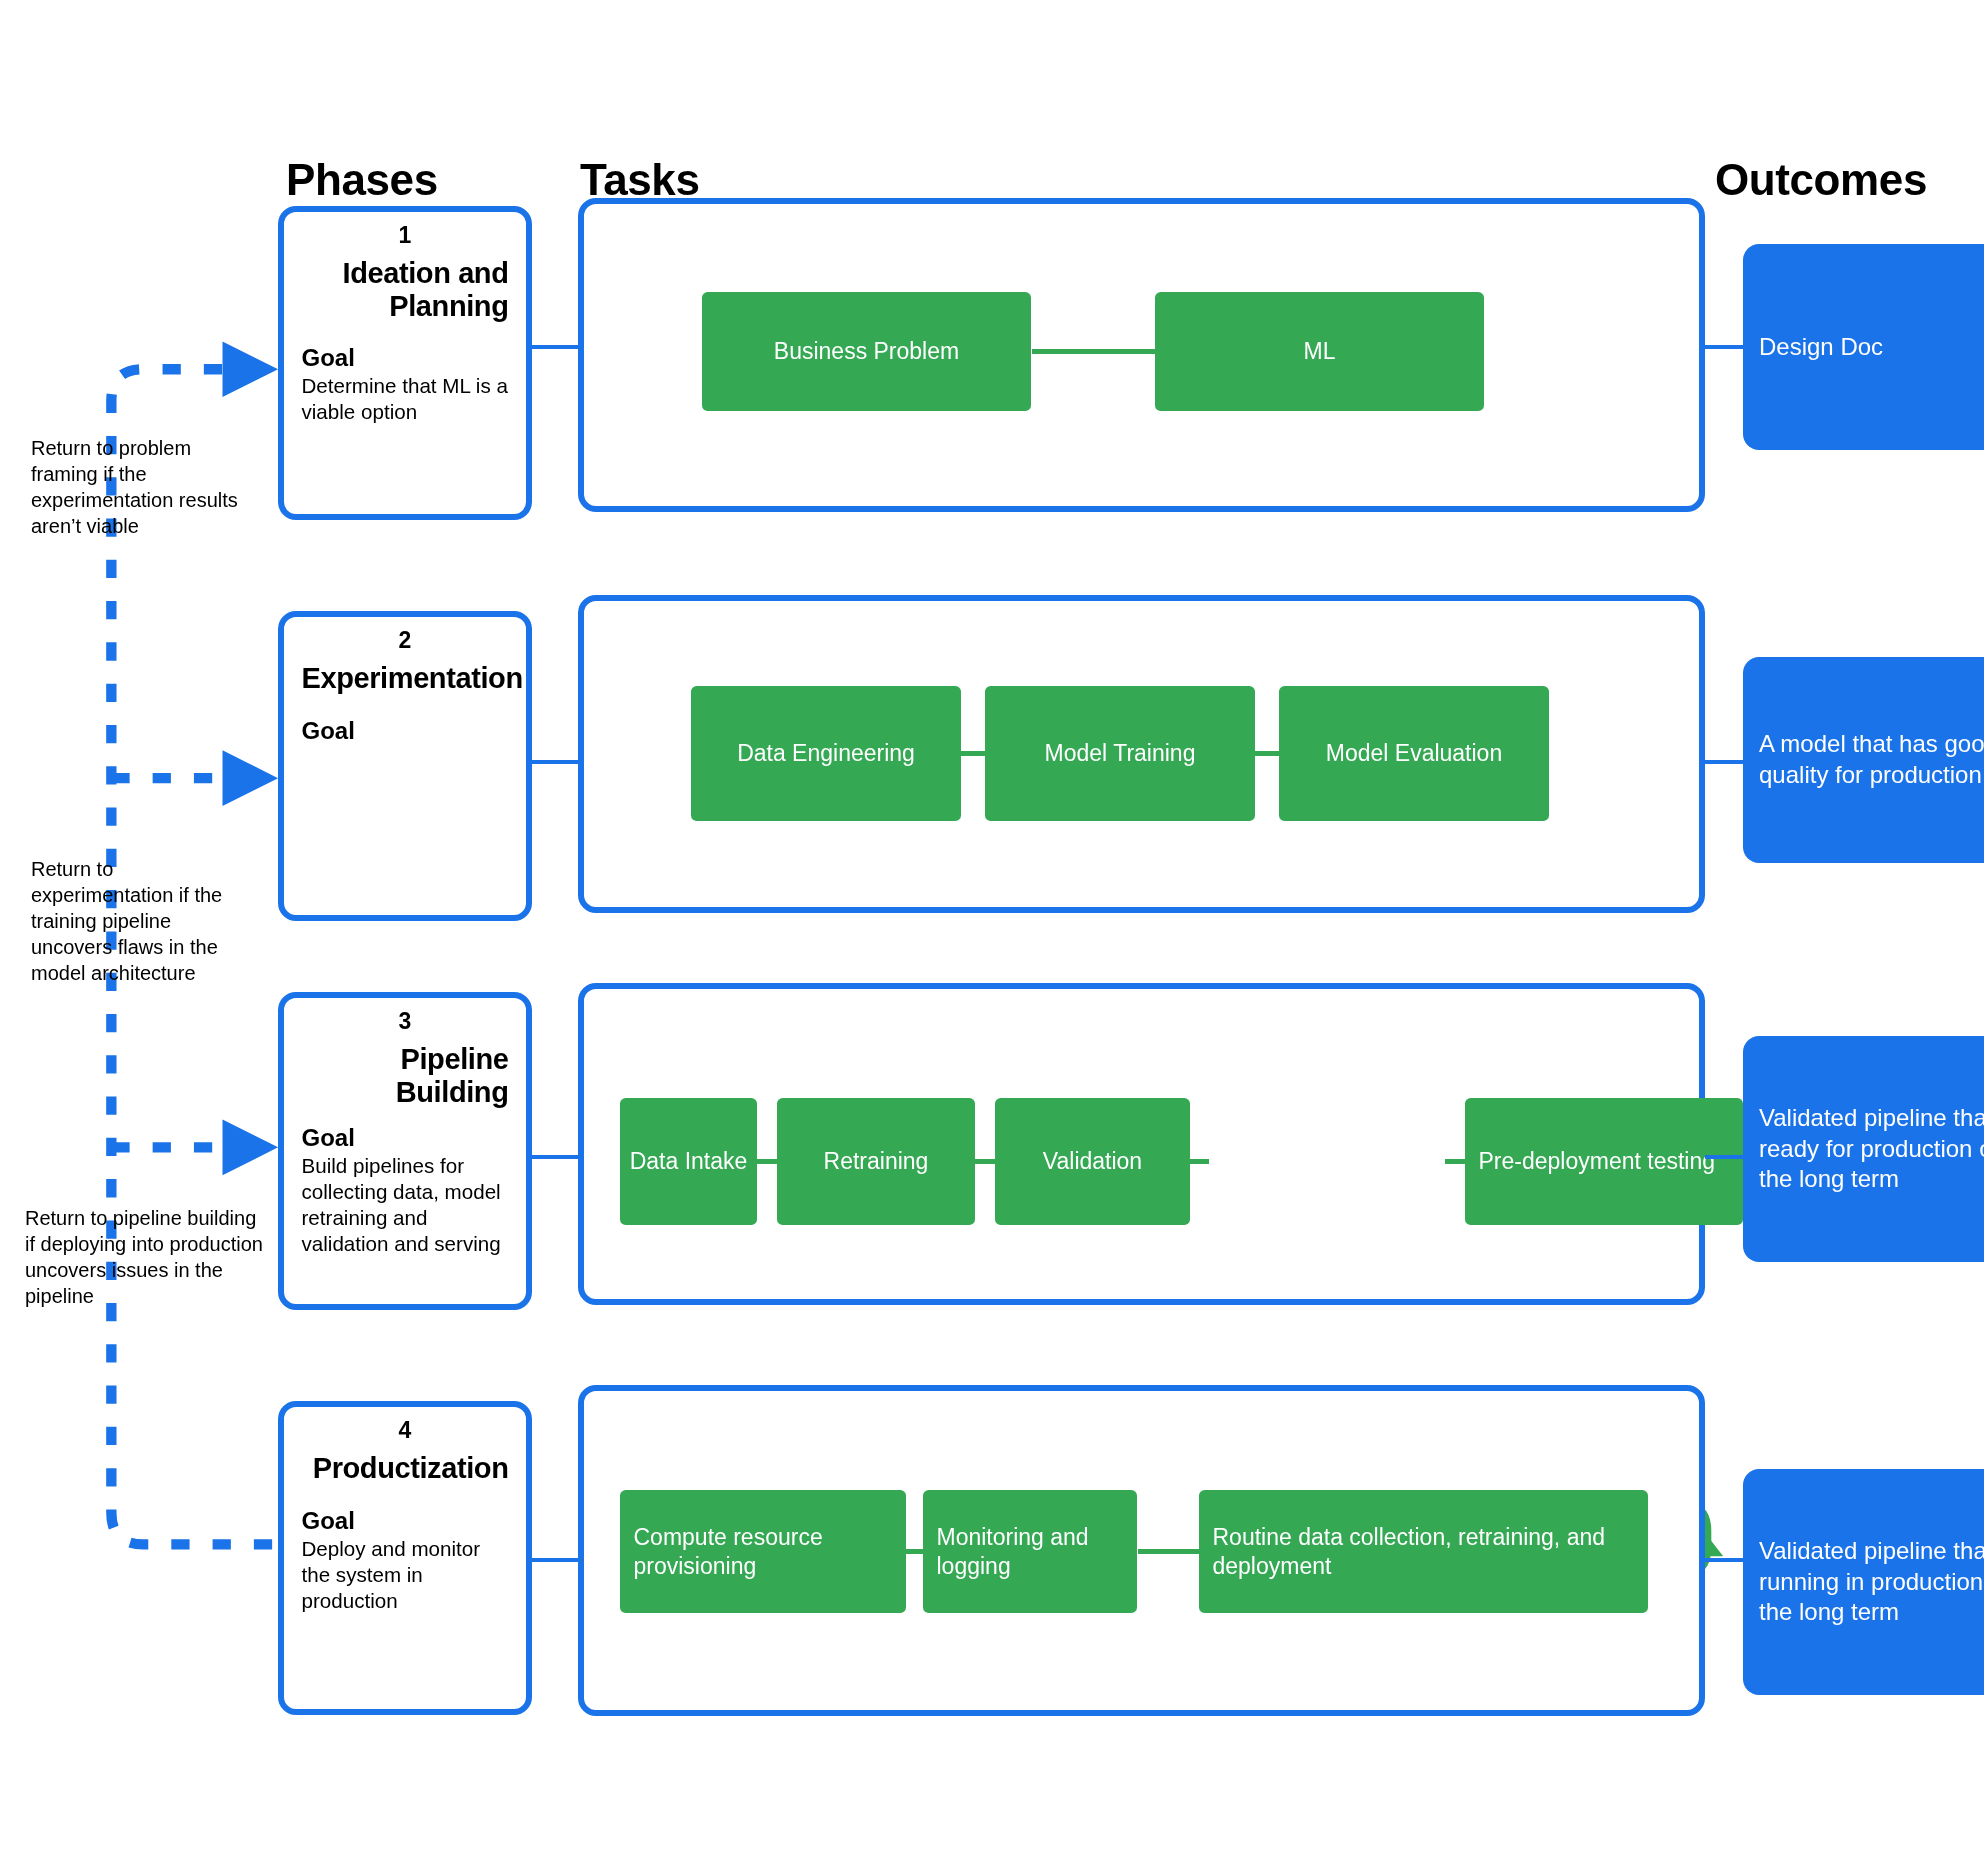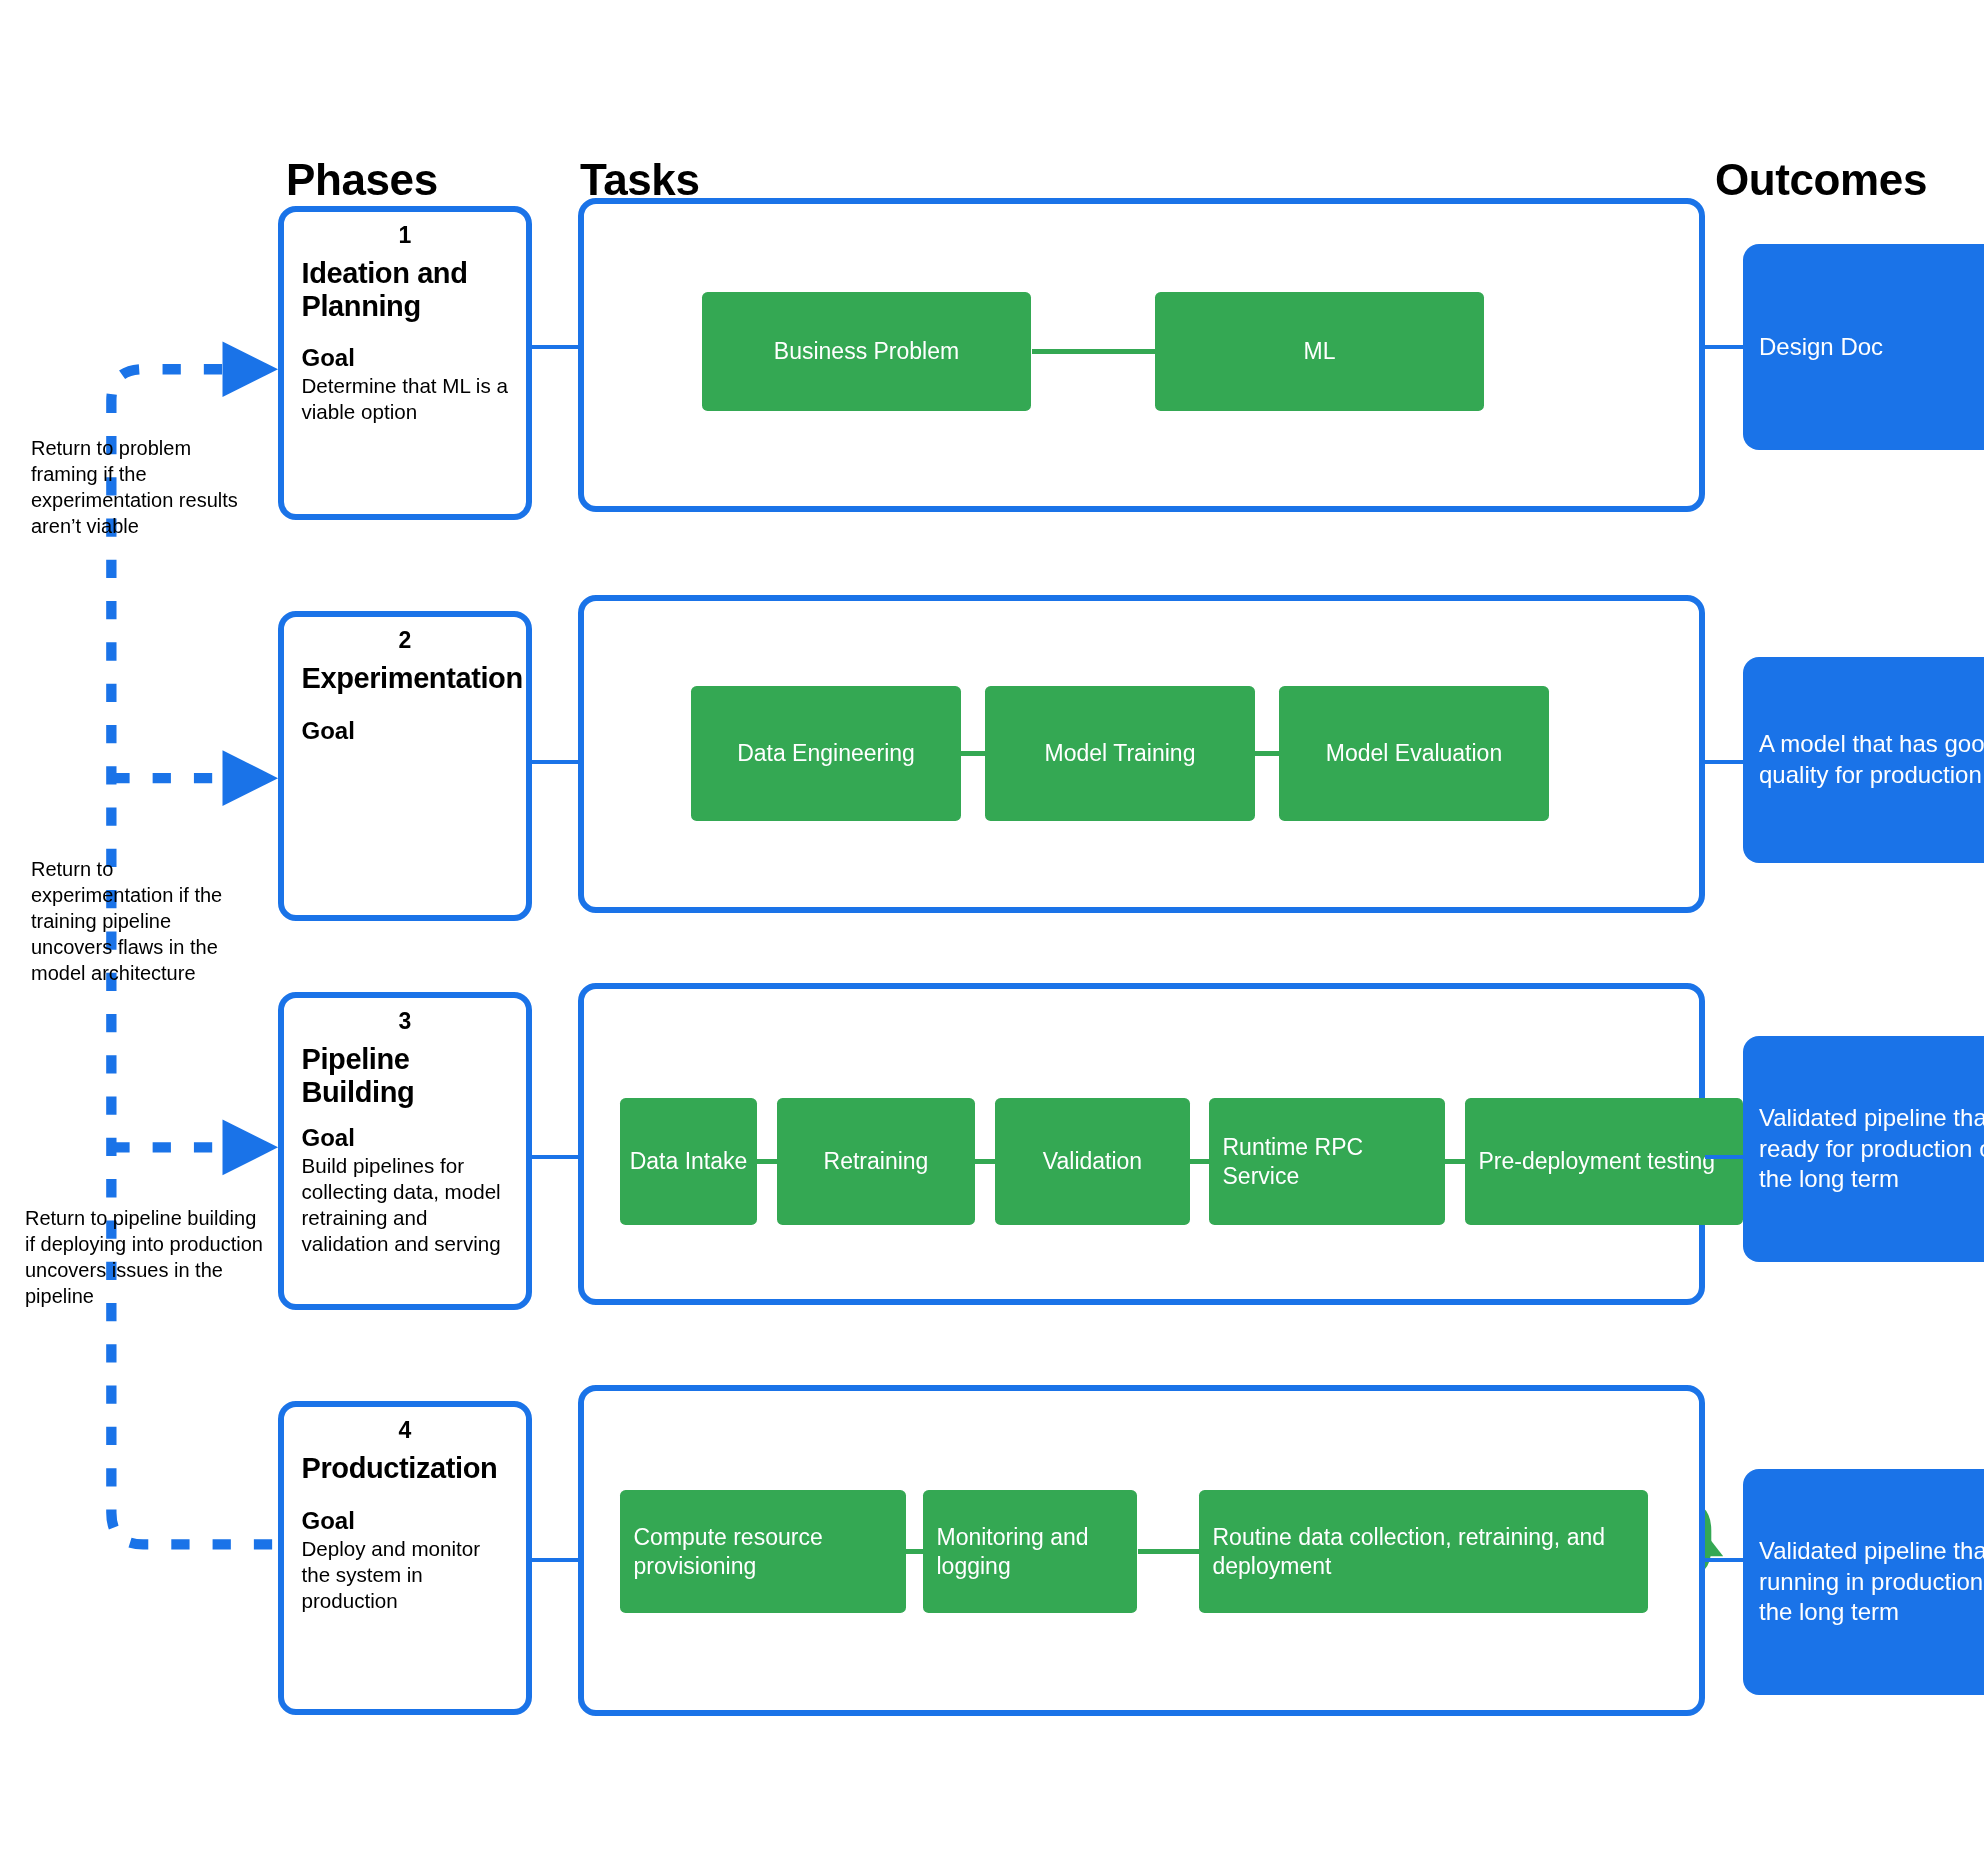--- a/index.html
+++ b/index.html
@@ -39,21 +39,21 @@
   }
   .phase-num{
     text-align:center;
     font-size:23px;
     font-weight:700;
     color:#000;
     line-height:1.15;
     margin-bottom:8.7px;
   }
   .phase-title{
-    text-align:left;
+    text-align:right;
     font-size:29px;
     font-weight:700;
     color:#000;
     line-height:1.12;
     letter-spacing:-0.4px;
   }
   .phase-goal-label{
     font-size:24px;
     font-weight:700;
     color:#000;
@@ -254,21 +254,20 @@
 
   <div class="blue-stub" style="left:532px;top:1155px;width:48px;"></div>
 
   <div class="task-panel" style="top:983px;height:322px;">
     <div class="task-box center" style="left:36px;top:109px;width:137px;height:127px;">Data Intake</div>
     <div class="green-link" style="left:173px;top:170px;width:20px;"></div>
     <div class="task-box center" style="left:193px;top:109px;width:198px;height:127px;">Retraining</div>
     <div class="green-link" style="left:391px;top:170px;width:20px;"></div>
     <div class="task-box center" style="left:411px;top:109px;width:195px;height:127px;">Validation</div>
     <div class="green-link" style="left:605px;top:170px;width:20px;"></div>
-    <div class="task-box" style="left:625px;top:109px;width:236px;height:127px;">Runtime RPC Service</div>
     <div class="green-link" style="left:861px;top:170px;width:20px;"></div>
     <div class="task-box" style="left:881px;top:109px;width:278px;height:127px;">Pre-deployment testing</div>
   </div>
 
   <div class="blue-stub" style="left:1705px;top:1155px;width:40px;"></div>
 
   <div class="outcome-box" style="top:1036px;height:226px;">Validated pipeline that’s ready for production over the long term</div>
 
   <div class="phase-card" style="top:1401px;height:314px;">
     <div class="phase-num">4</div>

